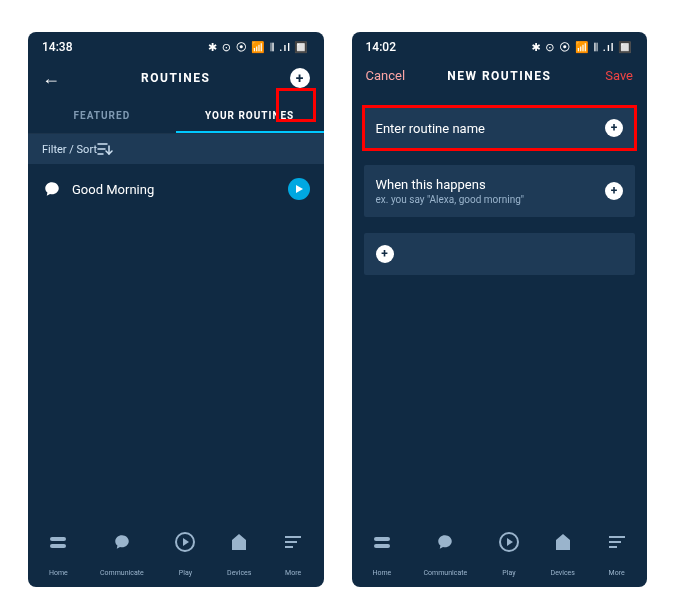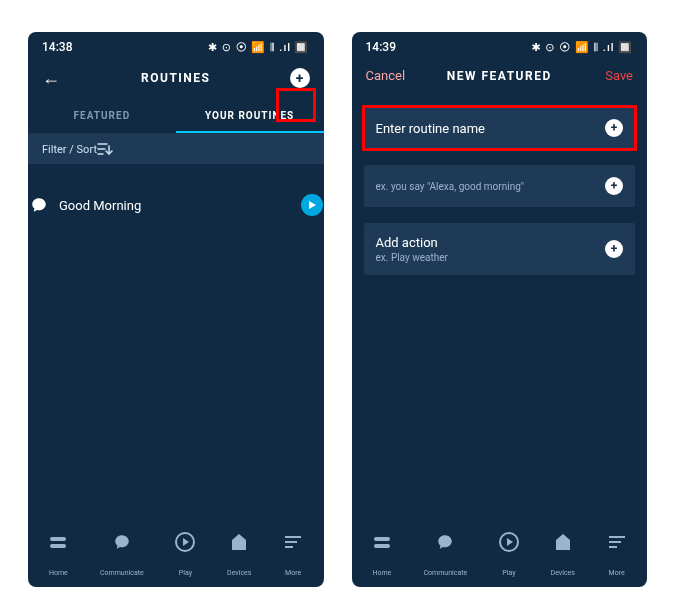--- a/index.html
+++ b/index.html
@@ -80,23 +80,22 @@
       align-items: center;
       justify-content: flex-start;
       padding: 8px 14px;
       font-size: 11px;
       color: #cfe2f3;
     }
     .sort-icon svg { display: block; }
     .listrow {
       display: flex;
       align-items: center;
-      padding: 14px 1px;
+      padding: 14px 14px;
       gap: 10px;
-      margin-top: 16px;
     }
     .chatbubble {
       width: 20px; height: 20px;
       display: flex; align-items: center; justify-content: center;
     }
     .routinename { font-size: 13px; flex: 1; }
     .play-circle {
       width: 22px; height: 22px;
       background: #00a8e1;
       border-radius: 50%;
@@ -251,55 +250,52 @@
             <line x1="2" y1="12" x2="10" y2="12" stroke="#9ab4cc" stroke-width="2"></line>
           </svg>
         </span>
       <span>More</span>
     </div>
   </div>
 </div>
 
 <div class="phone">
   <div class="statusbar">
-    <span>14:39</span>
+    <span>14:02</span>
     <span class="sticons">✱ ⊙ ⦿ 📶 ⫴ .ıl 🔲</span>
   </div>
   <div class="headerbar">
     <span class="linkbtn cancel">Cancel</span>
-    <span class="title">NEW FEATURED</span>
+    <span class="title">NEW ROUTINES</span>
     <span class="linkbtn save">Save</span>
   </div>
 
   <div style="height:6px"></div>
 
   <div class="card first">
     <div class="hl-red"></div>
     <div class="cardtext">
       <span class="cardtitle">Enter routine name</span>
     </div>
     <span class="plus-circle sm">
         <span>+</span>
       </span>
   </div>
 
   <div class="card">
     <div class="cardtext">
+      <span class="cardtitle">When this happens</span>
       <span class="cardsub">ex. you say "Alexa, good morning"</span>
     </div>
     <span class="plus-circle sm">
         <span>+</span>
       </span>
   </div>
 
   <div class="card">
-    <div class="cardtext">
-      <span class="cardtitle">Add action</span>
-      <span class="cardsub">ex. Play weather</span>
-    </div>
     <span class="plus-circle sm">
         <span>+</span>
       </span>
   </div>
 
   <div class="flexgrow"></div>
 
   <div class="navbar">
     <div class="navitem">
       <span class="navicon">

